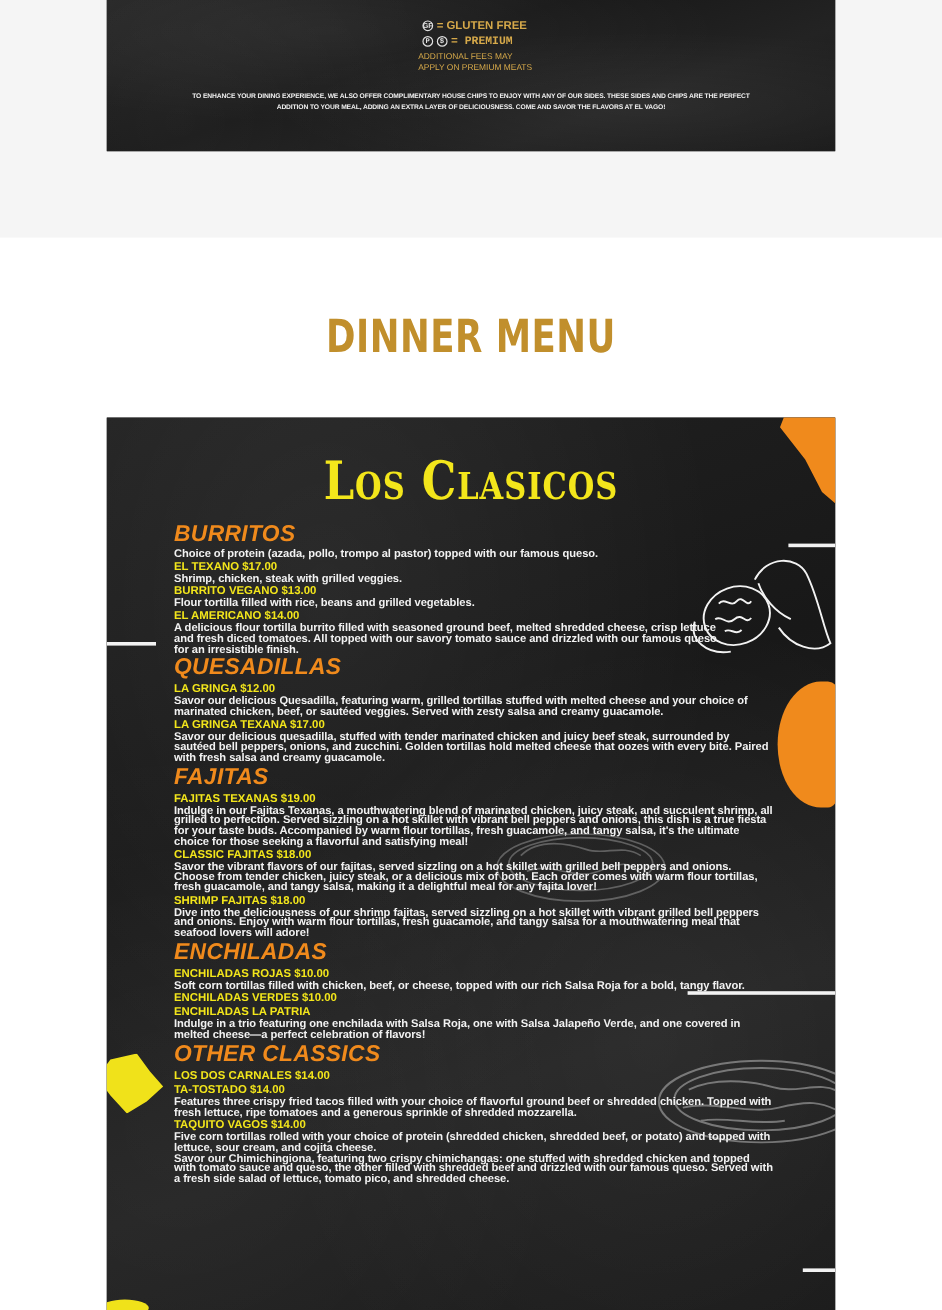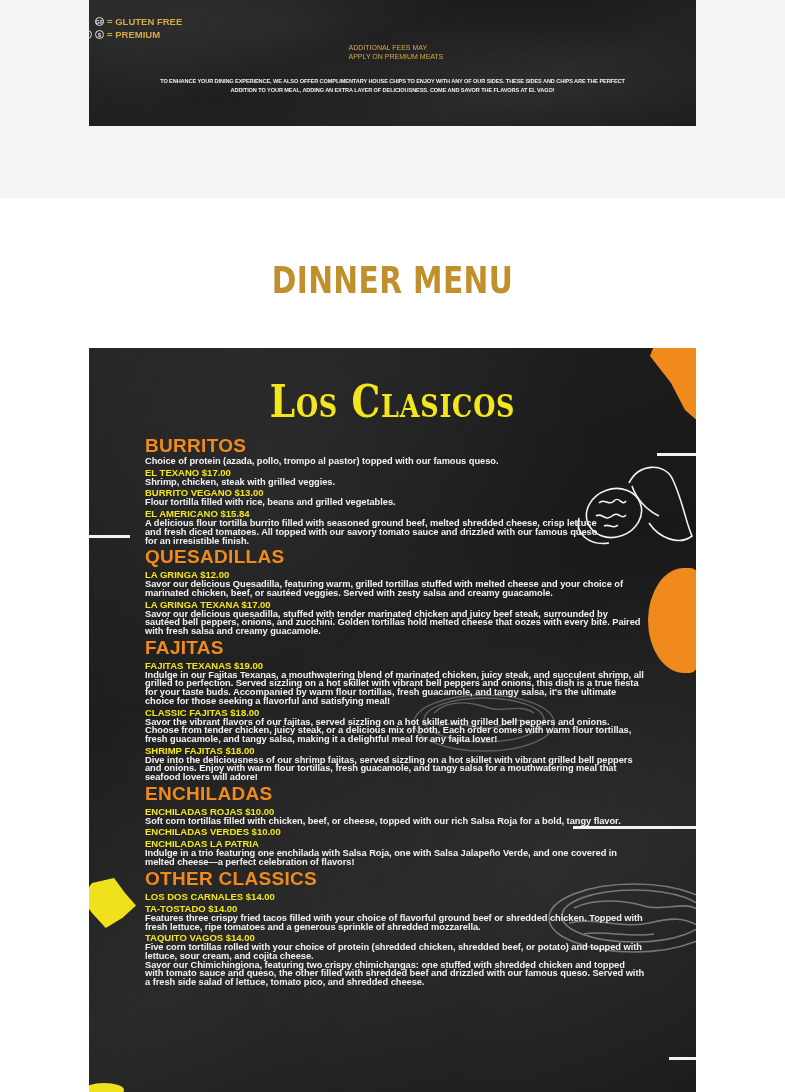--- a/index.html
+++ b/index.html
@@ -10,43 +10,43 @@
   .chalk {
     background-color: #1c1c1c;
     background-image:
       radial-gradient(ellipse at 30% 20%, rgba(255,255,255,0.06), transparent 55%),
       radial-gradient(ellipse at 75% 70%, rgba(255,255,255,0.05), transparent 50%),
       radial-gradient(circle at 10% 80%, rgba(255,255,255,0.04), transparent 40%),
       linear-gradient(160deg, #222 0%, #181818 40%, #232323 70%, #1a1a1a 100%);
   }
   .menu-top { position: absolute; left: 89px; top: 0; width: 607px; height: 126px; overflow: hidden; }
   .legend { position: absolute; left: 0; top: 15px; width: 607px; text-align: center; }
-  .legend-row { display: flex; align-items: center; gap: 3px; font-weight: bold; font-size: 9.5px; color: #d6a94a; height: 13px; }
+  .legend-row { display: flex; align-items: center; justify-content: center; gap: 3px; font-weight: bold; font-size: 9.5px; color: #d6a94a; height: 13px; }
   .legend-row .ico { display: inline-flex; align-items: center; justify-content: center; width: 9px; height: 9px; border: 1px solid #e0e0e0; border-radius: 50%; color: #e0e0e0; font-size: 6px; line-height: 1; }
   .legend-row.gf { margin-left: 6px; }
-  .legend-row.pr { margin-left: -6px; }
+  .legend-row.pr { margin-left: -6px; font-family: Liberation Mono, monospace; }
   .legend-note { font-size: 7px; color: #d6a94a; line-height: 9px; width: 120px; margin: 2px auto 0 auto; text-align: left; padding-left: 16px; }
   .chips-note { position: absolute; left: 60px; top: 77px; width: 487px; text-align: center; color: #f0f0f0; font-weight: bold; font-size: 5.6px; line-height: 9px; letter-spacing: -0.1px; }
 
   .section-title { position: absolute; left: 0; top: 258px; width: 785px; text-align: center; color: #c18f2c; font-size: 38px; font-weight: bold; font-family: "DejaVu Sans", sans-serif; letter-spacing: 0.5px; transform: scaleX(0.78); transform-origin: center; }
 
   .menu-main { position: absolute; left: 89px; top: 348px; width: 607px; height: 744px; overflow: hidden; }
   .splash-orange-top { position: absolute; right: -10px; top: -10px; width: 70px; height: 90px; background: #f08a1c; clip-path: polygon(30% 0, 100% 0, 100% 100%, 70% 80%, 50% 50%, 20% 20%); }
   .splash-orange-mid { position: absolute; right: -12px; top: 220px; width: 60px; height: 105px; background: #f08a1c; border-radius: 60% 30% 30% 60% / 50% 40% 60% 50%; }
   .splash-yellow { position: absolute; left: -8px; top: 530px; width: 55px; height: 50px; background: #f0e21a; clip-path: polygon(20% 10%, 60% 0, 80% 30%, 100% 55%, 75% 80%, 45% 100%, 20% 70%, 0 40%); }
   .splash-yellow-bottom { position: absolute; left: -5px; bottom: -5px; width: 40px; height: 14px; background: #f0e21a; border-radius: 50%; }
   .dash { position: absolute; height: 3px; background: #f2f2f2; }
   .deco-burrito { position: absolute; left: 485px; top: 110px; width: 120px; height: 90px; }
   .deco-skillet { position: absolute; left: 300px; top: 320px; width: 190px; height: 90px; opacity: 0.35; }
   .deco-plate { position: absolute; left: 445px; top: 520px; width: 180px; height: 90px; opacity: 0.45; }
 
   .main-title { position: absolute; left: 0; top: 28px; width: 607px; text-align: center; color: #f3e61b; font-family: "DejaVu Serif", serif; font-weight: bold; font-size: 44px; letter-spacing: 1px; transform: scaleX(0.82); font-variant: small-caps; }
 
   .menu-content { position: absolute; left: 56px; top: 86px; width: 500px; }
-  .cat { color: #f08a1c; font-weight: bold; font-size: 19px; line-height: 22px; letter-spacing: 0.3px; margin-top: 1px; }
+  .cat { color: #f08a1c; font-weight: bold; font-size: 19px; line-height: 22px; letter-spacing: 0.3px; margin-top: 1px; font-style: italic; }
   .item-name { color: #f3e61b; font-weight: bold; font-size: 9.5px; line-height: 11px; margin-top: 1px; }
   .item-desc { color: #f2f2f2; font-weight: bold; font-size: 9.3px; line-height: 8.7px; letter-spacing: -0.05px; }
 </style>
 </head>
 <body>
 
 <div class="top-band"></div>
 
 <div class="menu-top chalk">
   <div class="legend">
@@ -107,21 +107,21 @@
   <div class="main-title">Los Clasicos</div>
 
   <div class="menu-content">
 
     <div class="cat">BURRITOS</div>
     <div class="item-desc">Choice of protein (azada, pollo, trompo al pastor) topped with our famous queso.</div>
     <div class="item-name">EL TEXANO $17.00</div>
     <div class="item-desc">Shrimp, chicken, steak with grilled veggies.</div>
     <div class="item-name">BURRITO VEGANO $13.00</div>
     <div class="item-desc">Flour tortilla filled with rice, beans and grilled vegetables.</div>
-    <div class="item-name">EL AMERICANO $15.84</div>
+    <div class="item-name">EL AMERICANO $14.00</div>
     <div class="item-desc" style="width:460px">A delicious flour tortilla burrito filled with seasoned ground beef, melted shredded cheese, crisp lettuce and fresh diced tomatoes. All topped with our savory tomato sauce and drizzled with our famous queso for an irresistible finish.</div>
 
     <div class="cat">QUESADILLAS</div>
     <div class="item-name">LA GRINGA $12.00</div>
     <div class="item-desc">Savor our delicious Quesadilla, featuring warm, grilled tortillas stuffed with melted cheese and your choice of marinated chicken, beef, or sautéed veggies. Served with zesty salsa and creamy guacamole.</div>
     <div class="item-name">LA GRINGA TEXANA $17.00</div>
     <div class="item-desc">Savor our delicious quesadilla, stuffed with tender marinated chicken and juicy beef steak, surrounded by sautéed bell peppers, onions, and zucchini. Golden tortillas hold melted cheese that oozes with every bite. Paired with fresh salsa and creamy guacamole.</div>
 
     <div class="cat">FAJITAS</div>
     <div class="item-name">FAJITAS TEXANAS $19.00</div>

